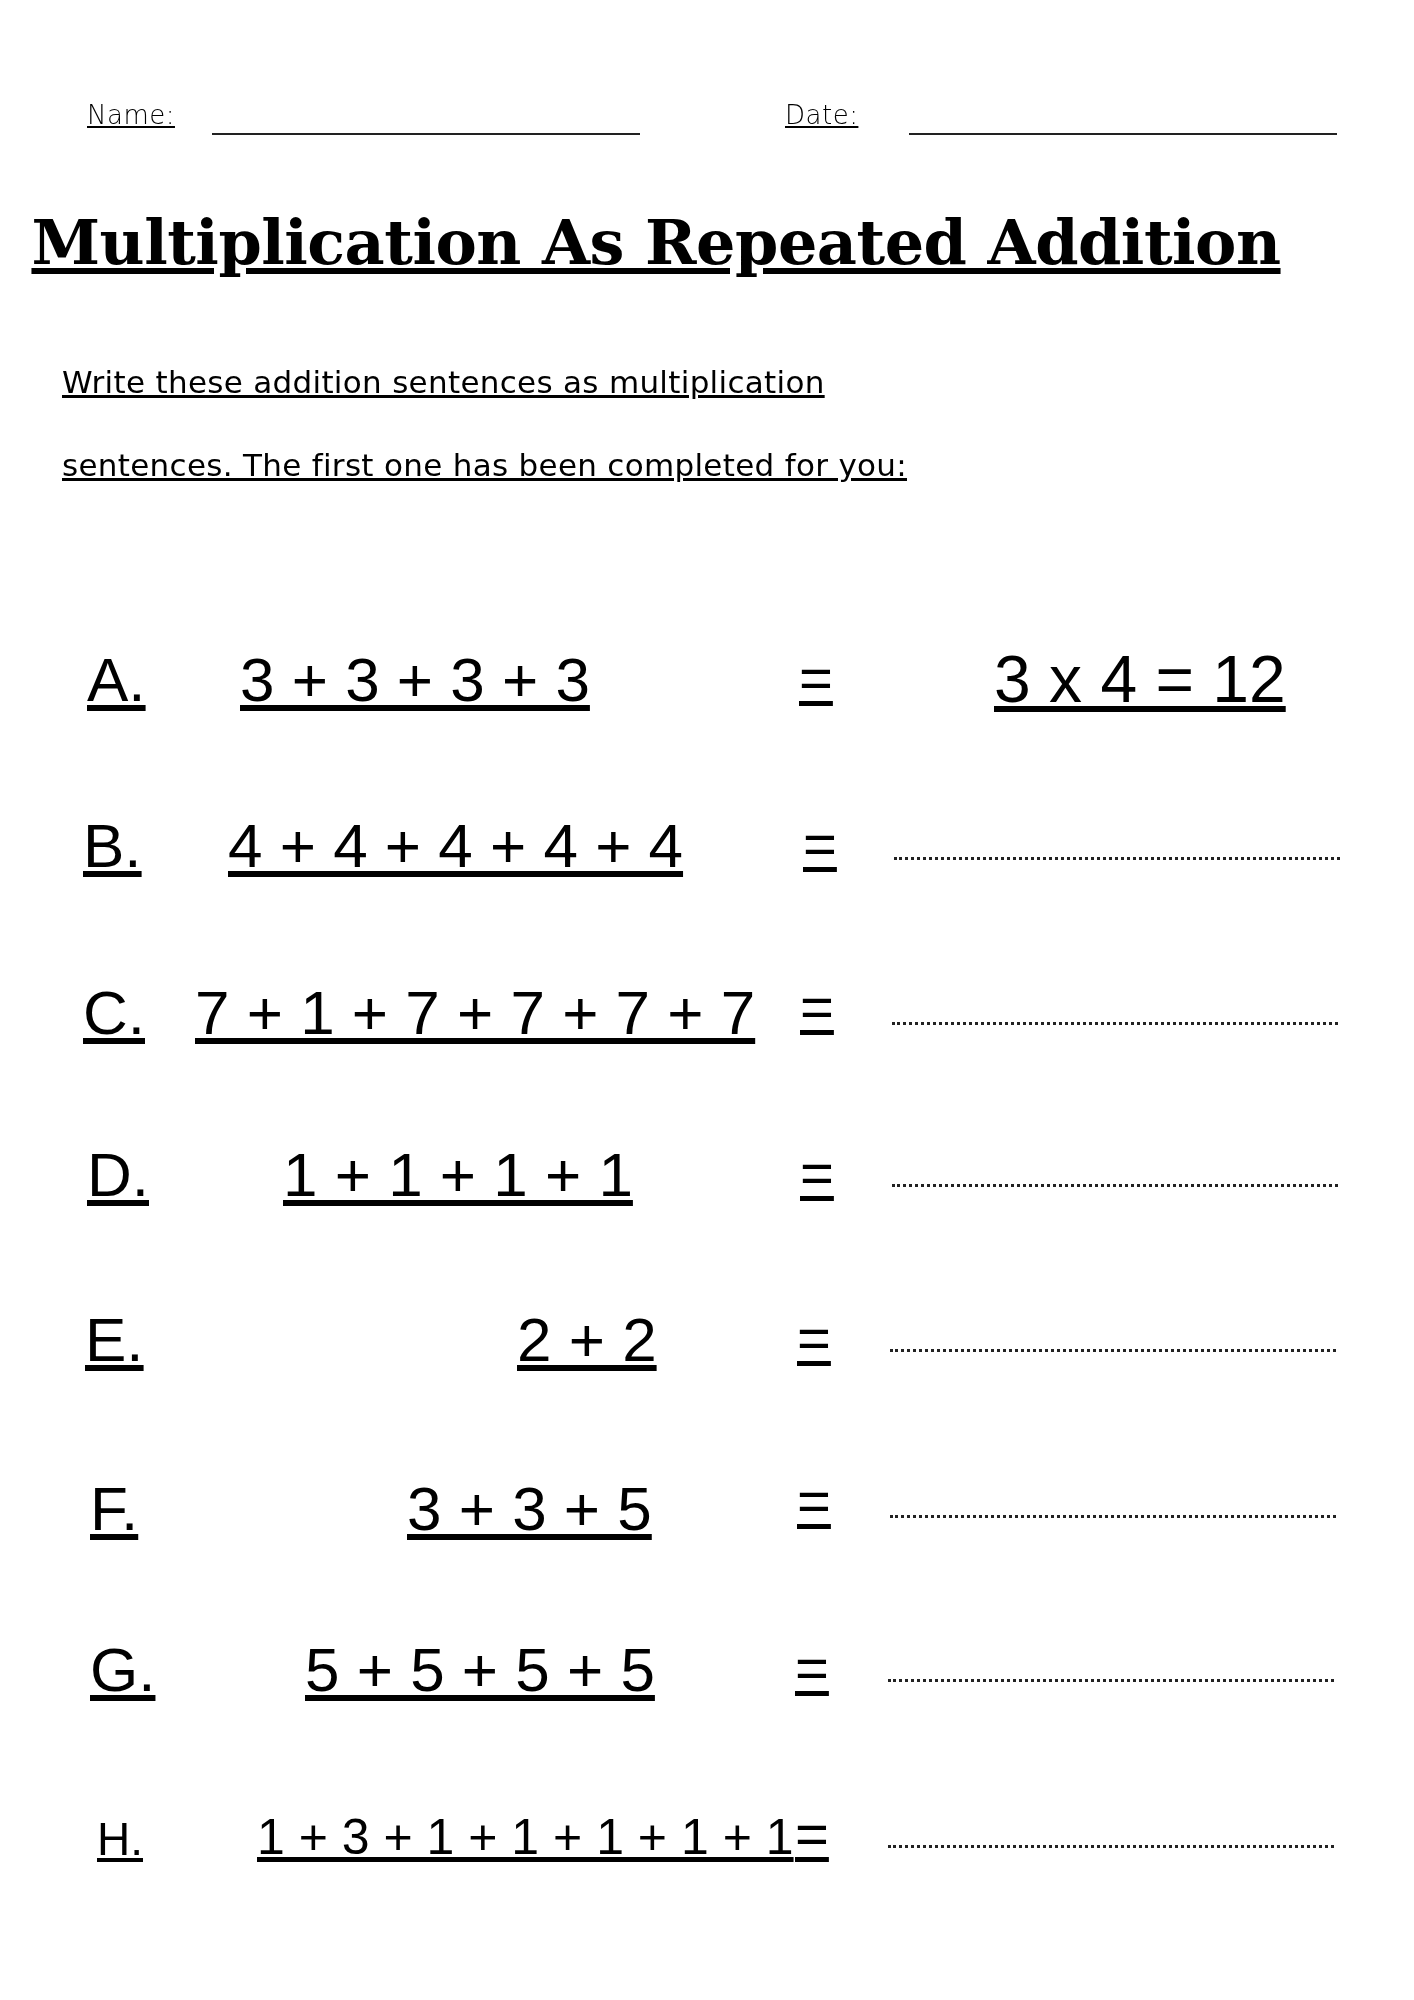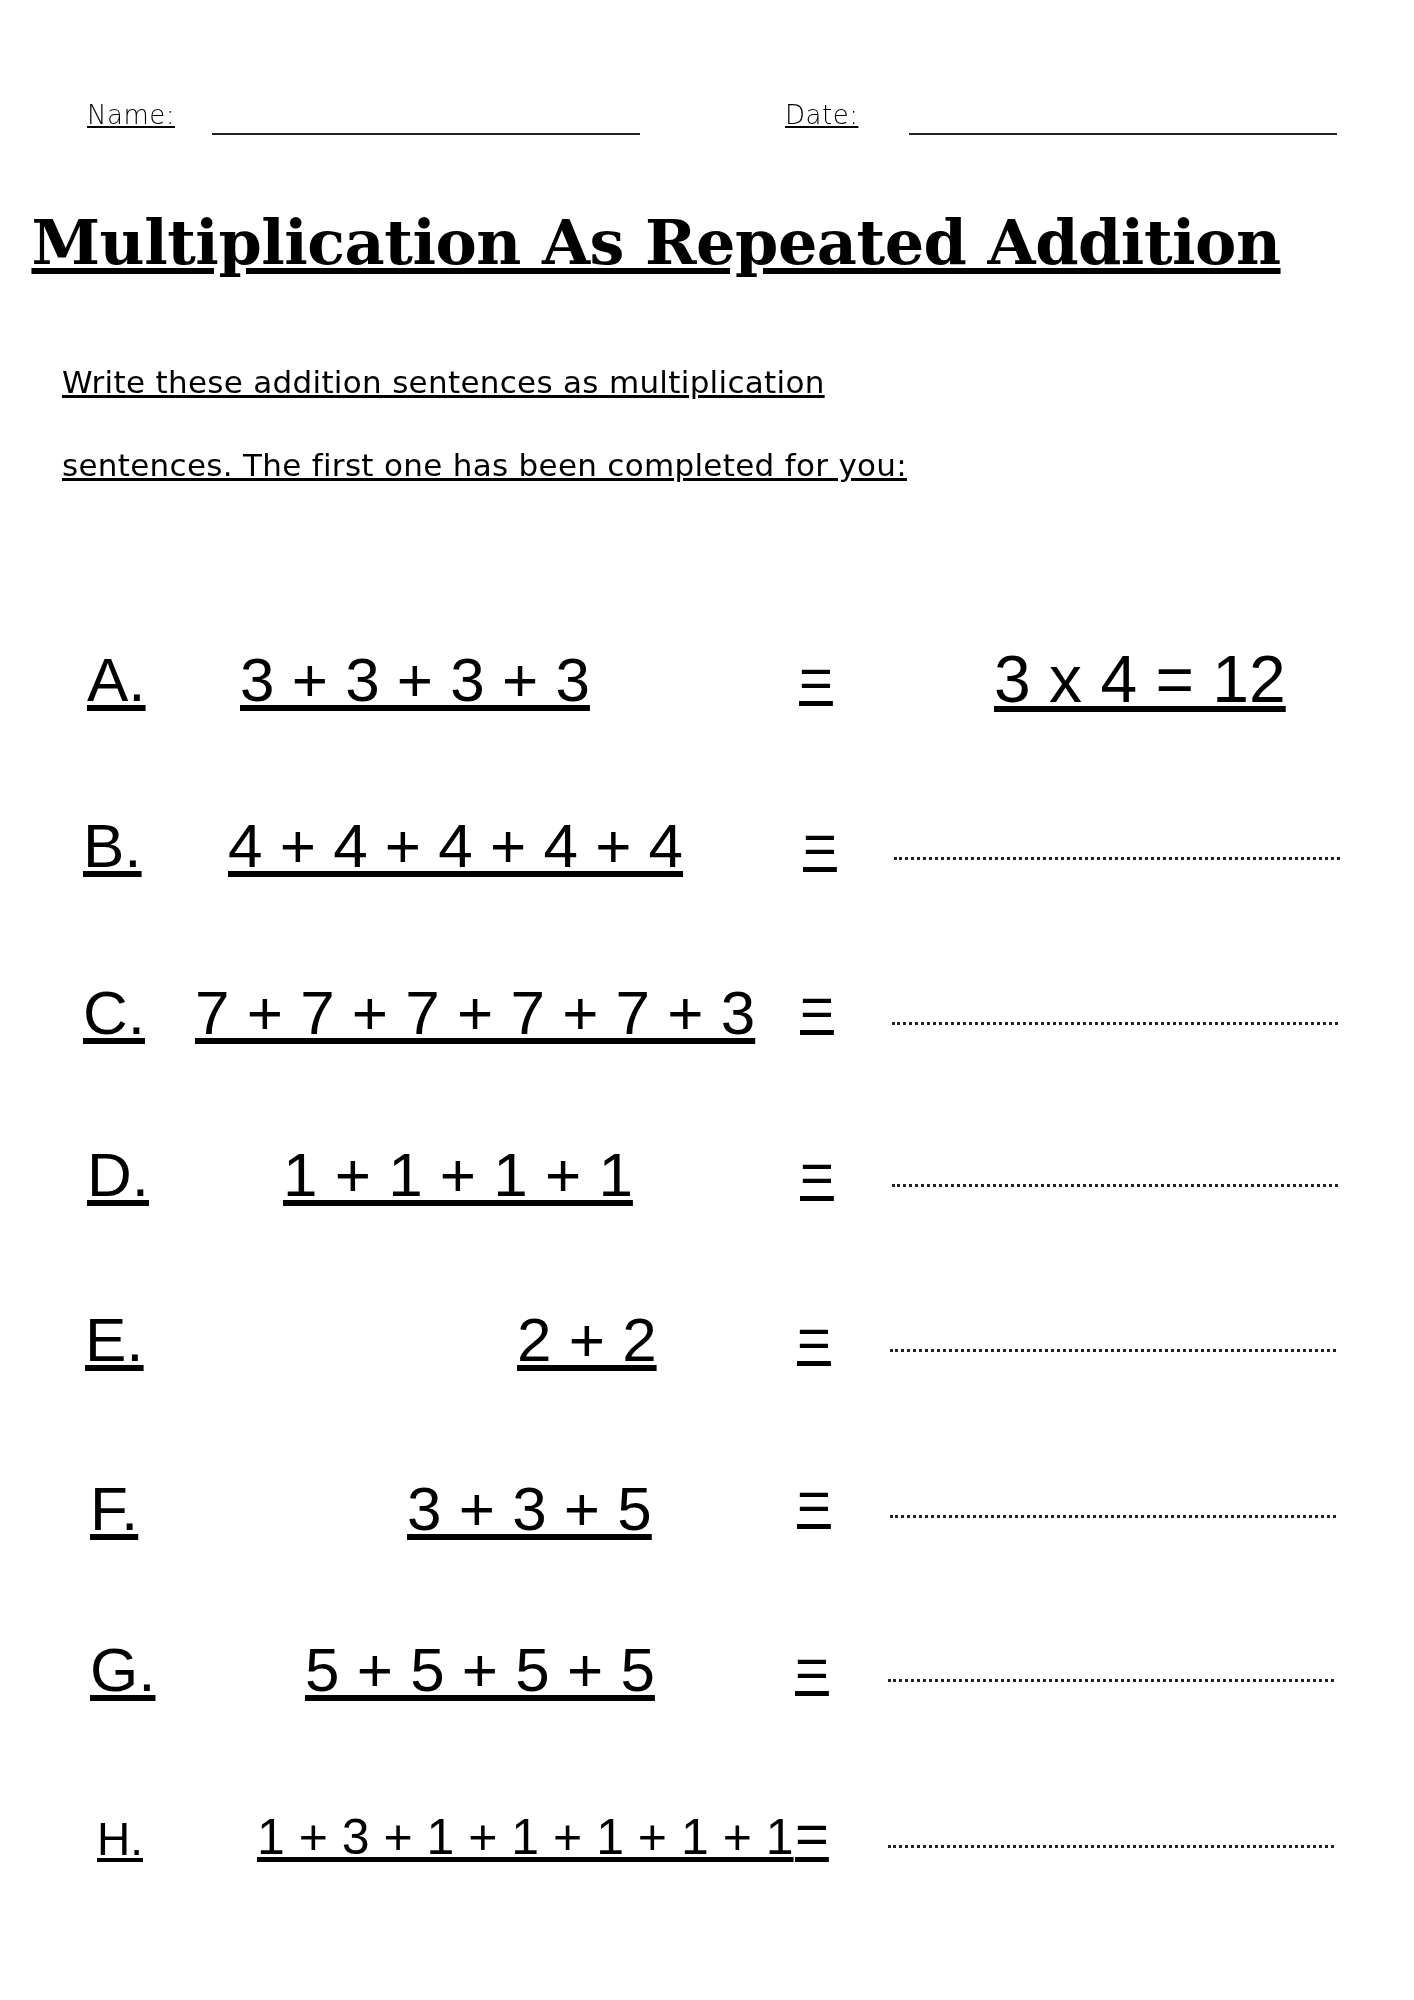--- a/index.html
+++ b/index.html
@@ -34,21 +34,21 @@
 <div class="abs expr" style="left:240px; top:644px;">3 + 3 + 3 + 3</div>
 <div class="abs eq" style="left:799px; top:644px;">=</div>
 <div class="abs answer" style="left:994px; top:641px;">3 x 4 = 12</div>
 
 <div class="abs letter" style="left:83px; top:810px;">B.</div>
 <div class="abs expr" style="left:228px; top:810px;">4 + 4 + 4 + 4 + 4</div>
 <div class="abs eq" style="left:803px; top:810px;">=</div>
 <div class="abs dots" style="left:894px; top:857px; width:446px;"></div>
 
 <div class="abs letter" style="left:83px; top:977px;">C.</div>
-<div class="abs expr" style="left:195px; top:977px;">7 + 7 + 7 + 7 + 7 + 3</div>
+<div class="abs expr" style="left:195px; top:977px;">7 + 1 + 7 + 7 + 7 + 7</div>
 <div class="abs eq" style="left:800px; top:973px;">=</div>
 <div class="abs dots" style="left:892px; top:1022px; width:446px;"></div>
 
 <div class="abs letter" style="left:87px; top:1139px;">D.</div>
 <div class="abs expr" style="left:283px; top:1139px;">1 + 1 + 1 + 1</div>
 <div class="abs eq" style="left:800px; top:1139px;">=</div>
 <div class="abs dots" style="left:892px; top:1184px; width:446px;"></div>
 
 <div class="abs letter" style="left:85px; top:1304px;">E.</div>
 <div class="abs expr" style="left:517px; top:1304px;">2 + 2</div>

